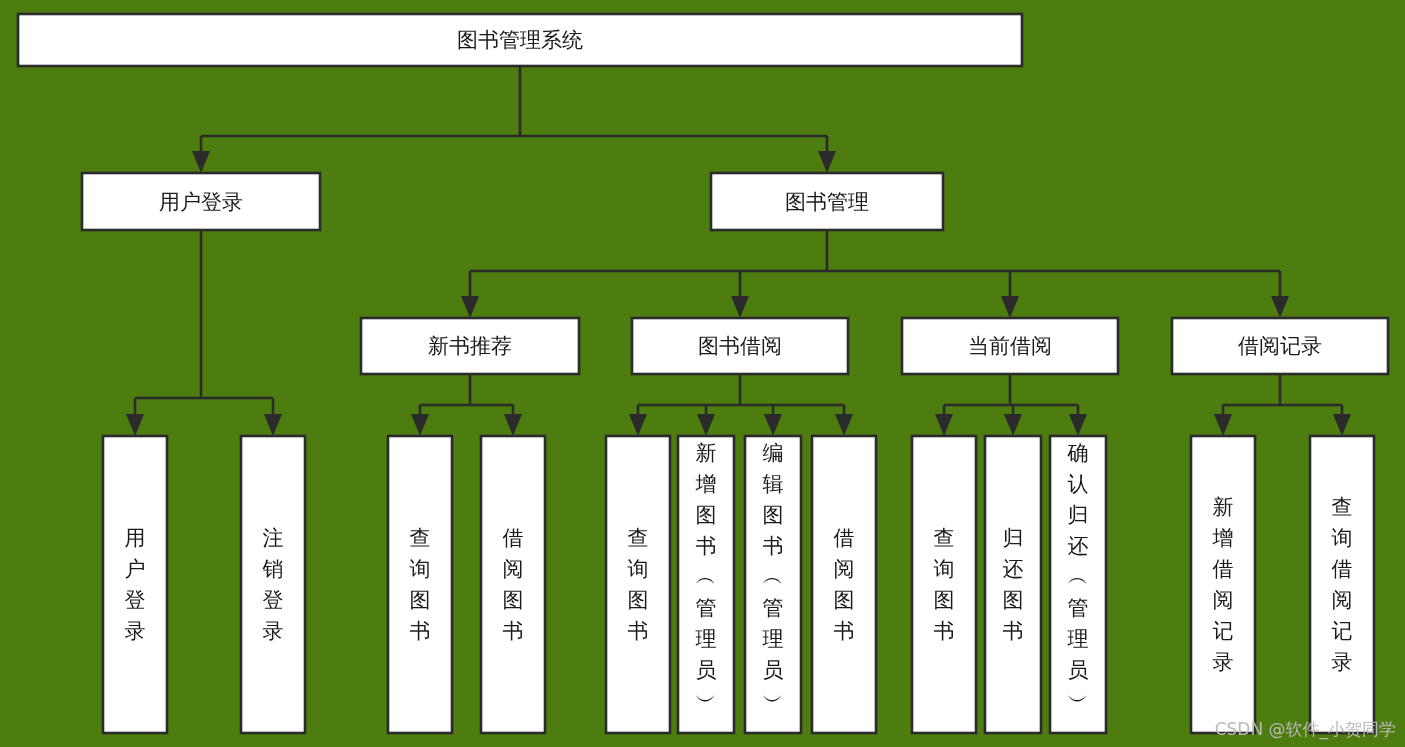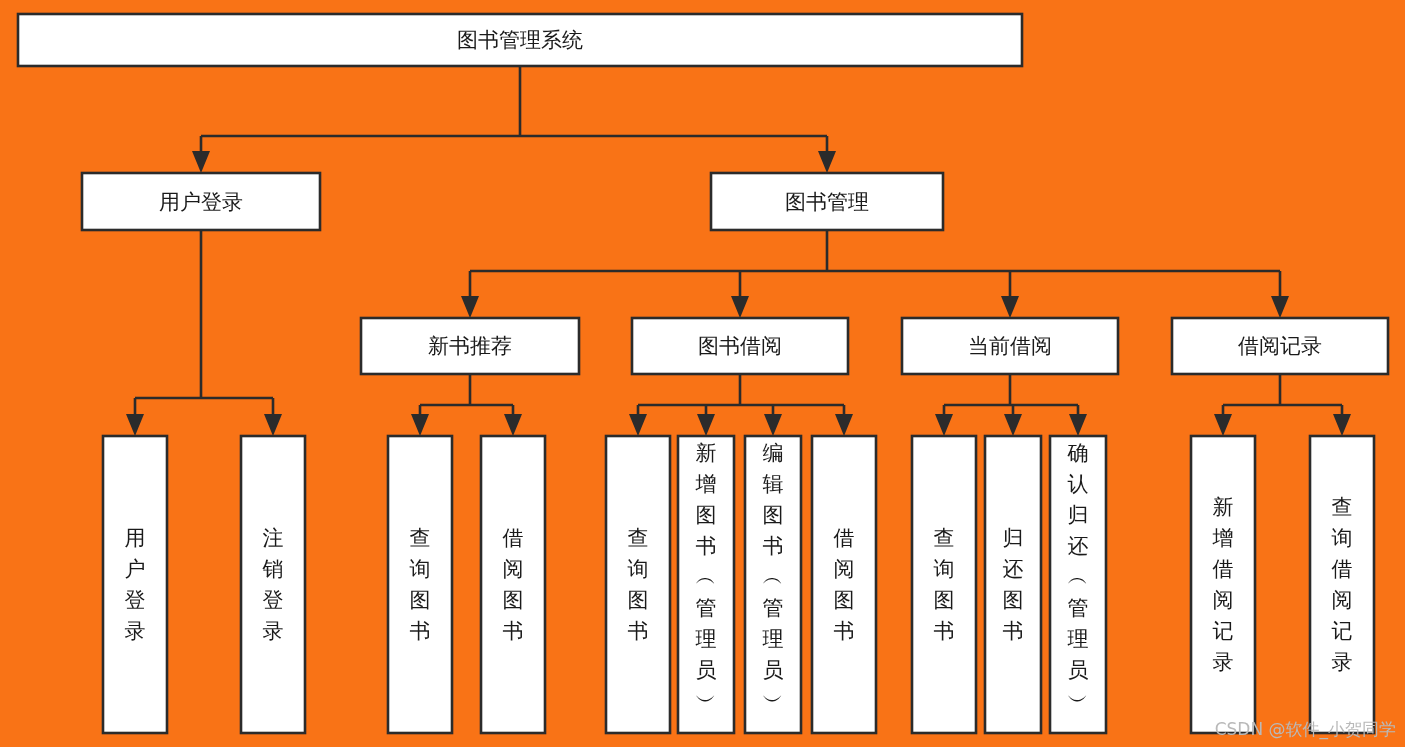--- a/index.html
+++ b/index.html
@@ -11,21 +11,21 @@
   body {
     width: 1405px;
     height: 747px;
     font-family: "DejaVu Sans", "Liberation Sans", sans-serif;
     overflow: hidden;
   }
   #diagram-root {
     position: relative;
     width: 1405px;
     height: 747px;
-    background: #f97316;
+    background: #4d7c0f;
   }
   svg.diagram-canvas {
     position: absolute;
     top: 0;
     left: 0;
     width: 1405px;
     height: 747px;
     display: block;
   }
   .node-box {

